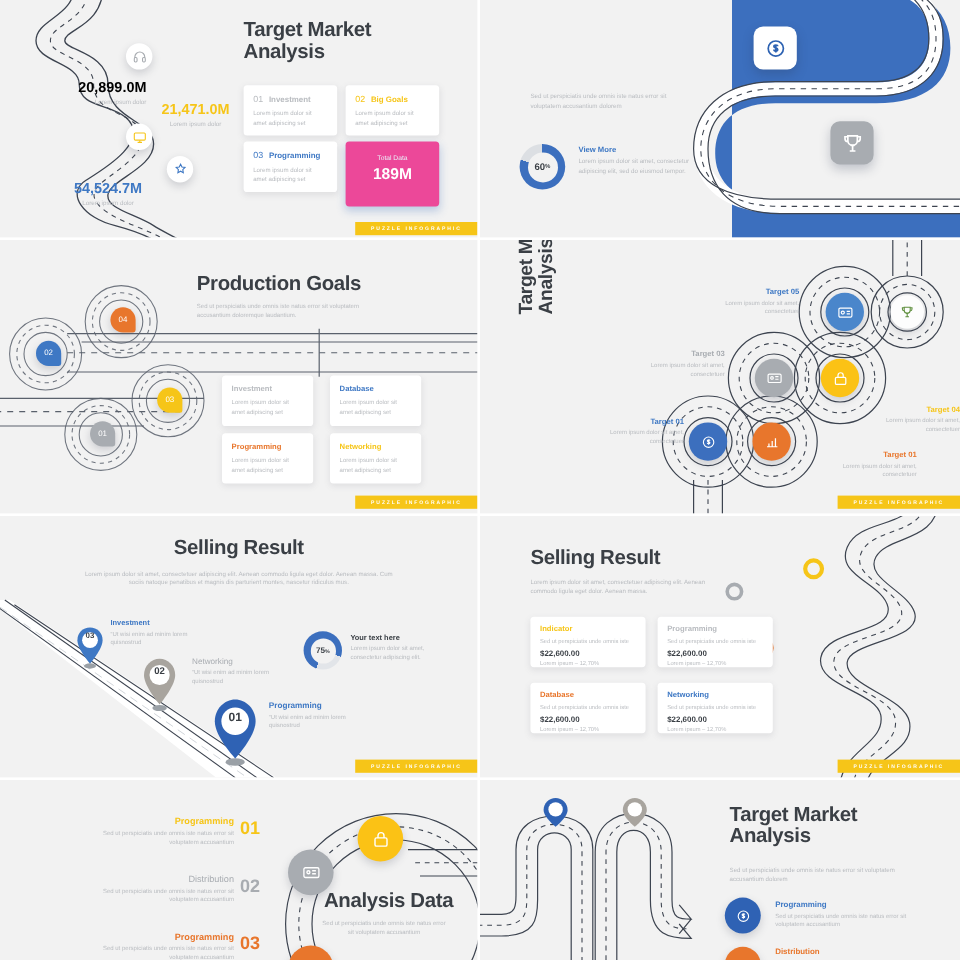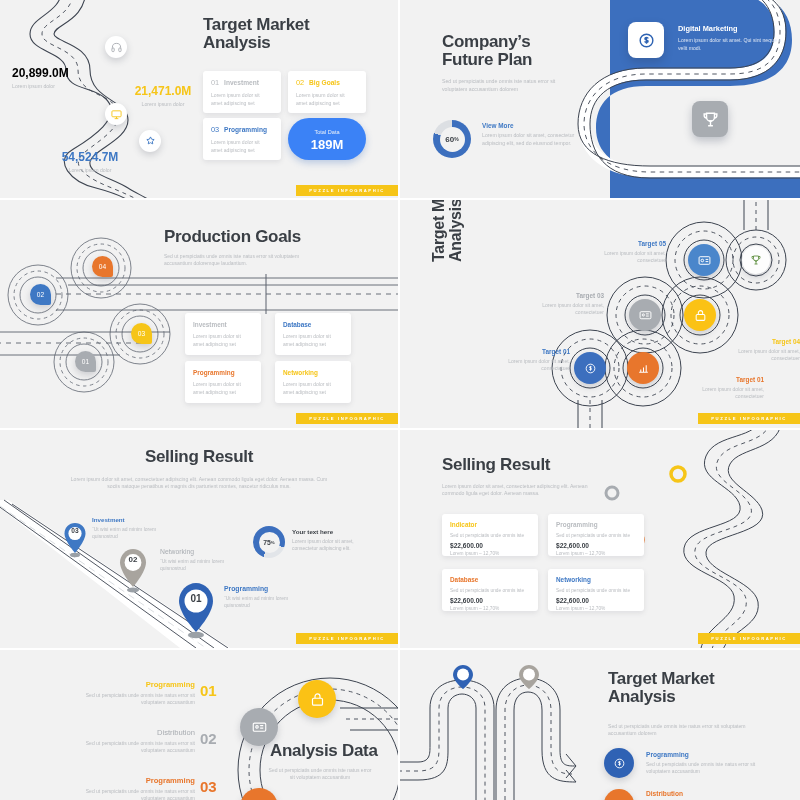--- a/index.html
+++ b/index.html
@@ -93,21 +93,21 @@
       <rect x="2" y="4" width="20" height="13" rx="2"></rect>
           <path d="M8 21h8M12 17v4"></path>
     </svg>
   </div>
   <div class="node" style="left:139px;top:130px;width:22px;height:22px;background:#fff;">
     <svg width="11" height="11" viewBox="0 0 24 24" fill="none" stroke="#3e78c4" stroke-width="2">
       <path d="M12 2l2.5 5 5.5.8-4 3.9.9 5.5L12 14.6 7.1 17.2l.9-5.5-4-3.9L9.5 7z"></path>
     </svg>
   </div>
 
-  <div style="position:absolute;left:12px;top:66px;width:110px;text-align:left;">
+  <div style="position:absolute;left:12px;top:66px;width:110px;text-align:right;">
     <div class="bignum" style="font-size:12px;">20,899.0M</div>
     <div class="muted" style="font-size:5.2px;margin-top:3px;">Lorem ipsum dolor</div>
   </div>
   <div style="position:absolute;left:108px;top:84px;width:110px;text-align:center;">
     <div class="bignum cYellow" style="font-size:12px;">21,471.0M</div>
     <div class="muted" style="font-size:5.2px;margin-top:3px;">Lorem ipsum dolor</div>
   </div>
   <div style="position:absolute;left:35px;top:150px;width:110px;text-align:center;">
     <div class="bignum cBlue" style="font-size:12px;">54,524.7M</div>
     <div class="muted" style="font-size:5.2px;margin-top:3px;">Lorem ipsum dolor</div>
@@ -132,21 +132,21 @@
     </div>
     <div class="c-body" style="padding:5px 8px;font-size:5.1px;width:54px;">Lorem ipsum dolor sit amet adipiscing set</div>
   </div>
   <div class="card" style="left:203px;top:118px;width:78px;height:42px;">
     <div style="padding:7px 8px 0 8px;font-size:6.6px;">
       <span class="cBlue" style="font-size:7.4px;">03</span>
       <span class="c-head cBlue" style="margin-left:3px;">Programming</span>
     </div>
     <div class="c-body" style="padding:5px 8px;font-size:5.1px;width:54px;">Lorem ipsum dolor sit amet adipiscing set</div>
   </div>
-  <div class="card" style="left:288px;top:118px;width:78px;height:42px;background:#3b82f6;box-shadow:0 3px 7px rgba(60,110,190,.3);border-radius:21px;">
+  <div class="card" style="left:288px;top:118px;width:78px;height:54px;background:#ec4899;box-shadow:0 3px 7px rgba(60,110,190,.3);">
     <div style="text-align:center;color:#e9f0f9;font-size:5.6px;padding-top:11px;">Total Data</div>
     <div style="text-align:center;color:#ffffff;font-size:13px;font-weight:bold;margin-top:2px;">189M</div>
   </div>
 
   <div class="badge" style="left:296px;top:185px;width:102px;">PUZZLE INFOGRAPHIC</div>
 </div>
 
 <div class="panel" style="left:400px;top:0;width:400px;height:198px;">
   <svg width="400" height="198" style="position:absolute;left:0;top:0;">
     <path d="M210,-10 L330,-10 C372,-10 392,10 392,40 C392,68 372,86 330,86 L246,86 C210,86 196,104 196,128 C196,152 214,170 250,170 L400,170 L400,210 L210,210 Z" fill="#3c6fbe"></path>
@@ -161,37 +161,29 @@
       <path d="M206,-12 L330,-12 C366,-12 380,6 380,32 C380,58 366,74 330,74 L246,74 C204,74 184,98 184,124 C184,150 206,172 250,172 L400,172"></path>
     </g>
   </svg>
 
   <div class="sq" style="left:228px;top:22px;width:36px;height:36px;background:#ffffff;">
     <svg width="19" height="19" viewBox="0 0 24 24" fill="none" stroke="#2d62b2" stroke-width="1.8">
       <circle cx="12" cy="12" r="8"></circle>
           <path d="M12 8v8M14 9.6c0-.9-.9-1.4-2-1.4s-2 .6-2 1.5.8 1.3 2 1.6 2 .7 2 1.6-.9 1.5-2 1.5-2-.6-2-1.5"></path>
     </svg>
   </div>
-  <div style="position:absolute;left:278px;top:24px;width:104px;">
-    <div style="font-size:7.4px;font-weight:bold;color:#ffffff;">Digital Marketing</div>
-    <div style="font-size:5.2px;color:#dfe7f4;line-height:1.55;margin-top:3px;">Lorem ipsum dolor sit amet. Qui sint neque a velit modi.</div>
-  </div>
 
   <div class="sq" style="left:292px;top:101px;width:36px;height:36px;background:#a8acb1;">
     <svg width="19" height="19" viewBox="0 0 24 24" fill="none" stroke="#ffffff" stroke-width="1.8">
       <path d="M7 4h10v5a5 5 0 01-10 0z"></path>
           <path d="M7 5H4v2a3 3 0 003 3M17 5h3v2a3 3 0 01-3 3"></path>
           <path d="M10 14h4M9 20h6M12 14v6"></path>
     </svg>
   </div>
 
-  <div class="title" style="position:absolute;left:42px;top:33px;font-size:17px;">
-    <div>Company’s</div>
-    <div>Future Plan</div>
-  </div>
   <div class="subtitle" style="position:absolute;left:42px;top:78px;width:128px;font-size:5.2px;">Sed ut perspiciatis unde omnis iste natus error sit voluptatem accusantium dolorem</div>
 
   <div class="donut" style="left:33px;top:120px;width:38px;height:38px;background:conic-gradient(#3c6fbe 0 80%, #dcdfe3 80% 100%);">
     <div class="hole" style="width:25px;height:25px;font-size:8px;">
       <span>60</span>
           <span style="font-size:5px;vertical-align:super;">%</span>
     </div>
   </div>
   <div style="position:absolute;left:82px;top:122px;width:98px;">
     <div style="font-size:6.4px;font-weight:bold;color:#3e78c4;">View More</div>

